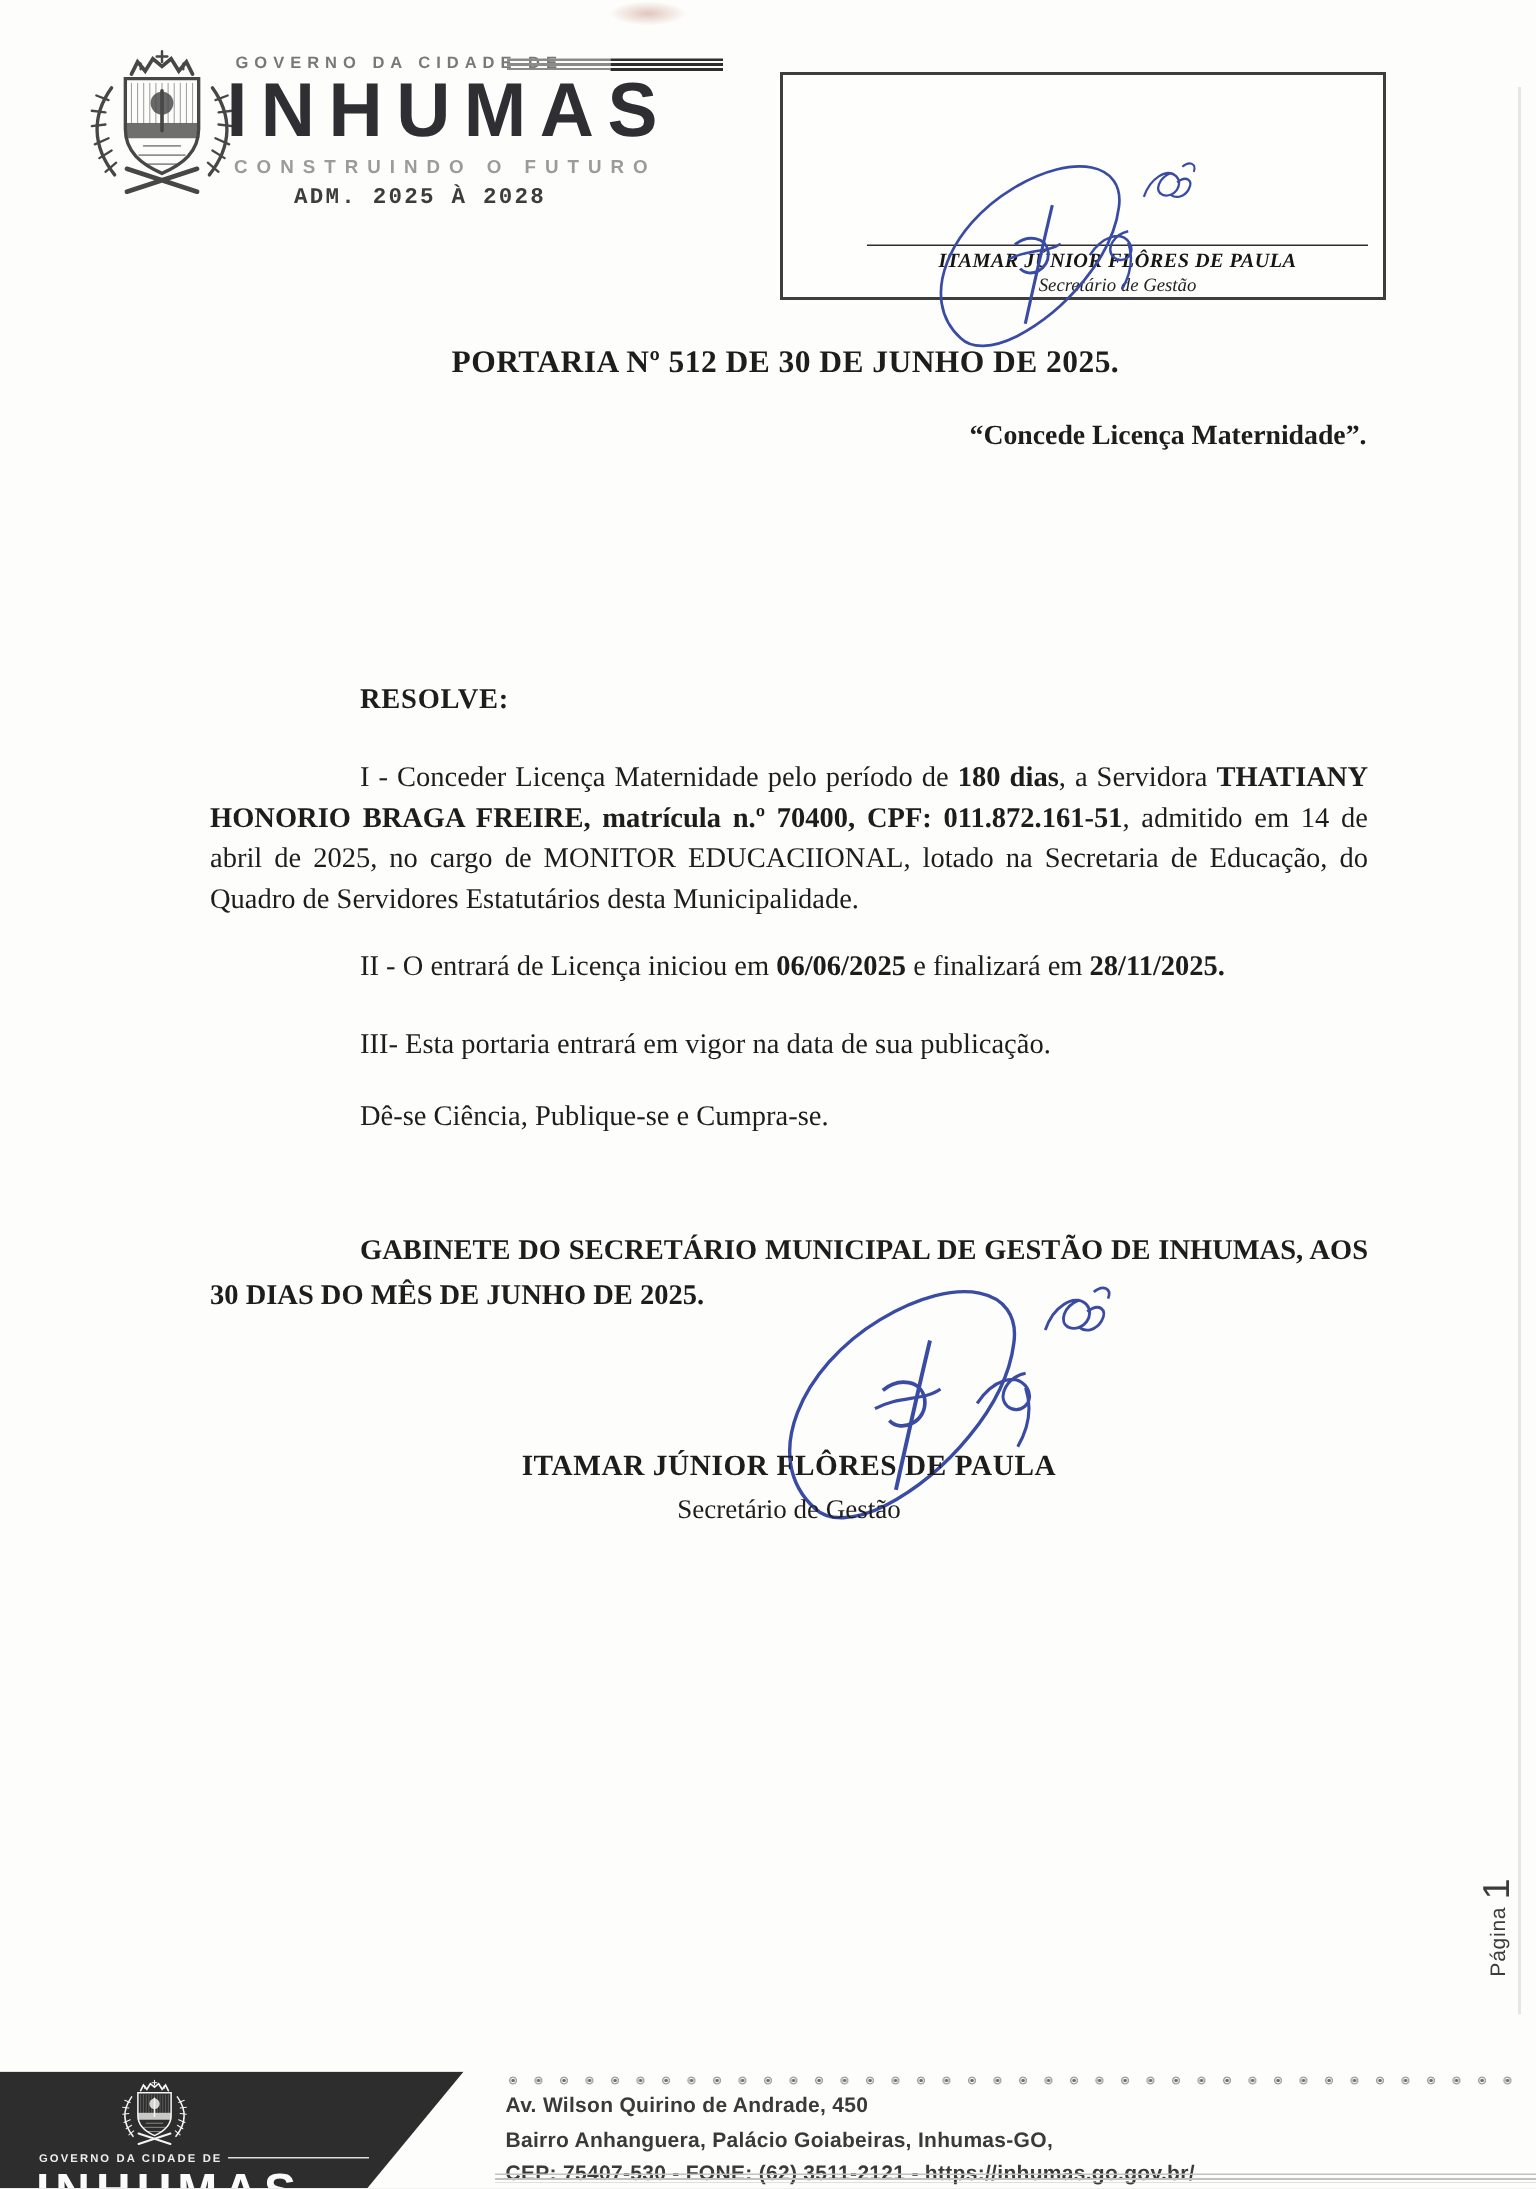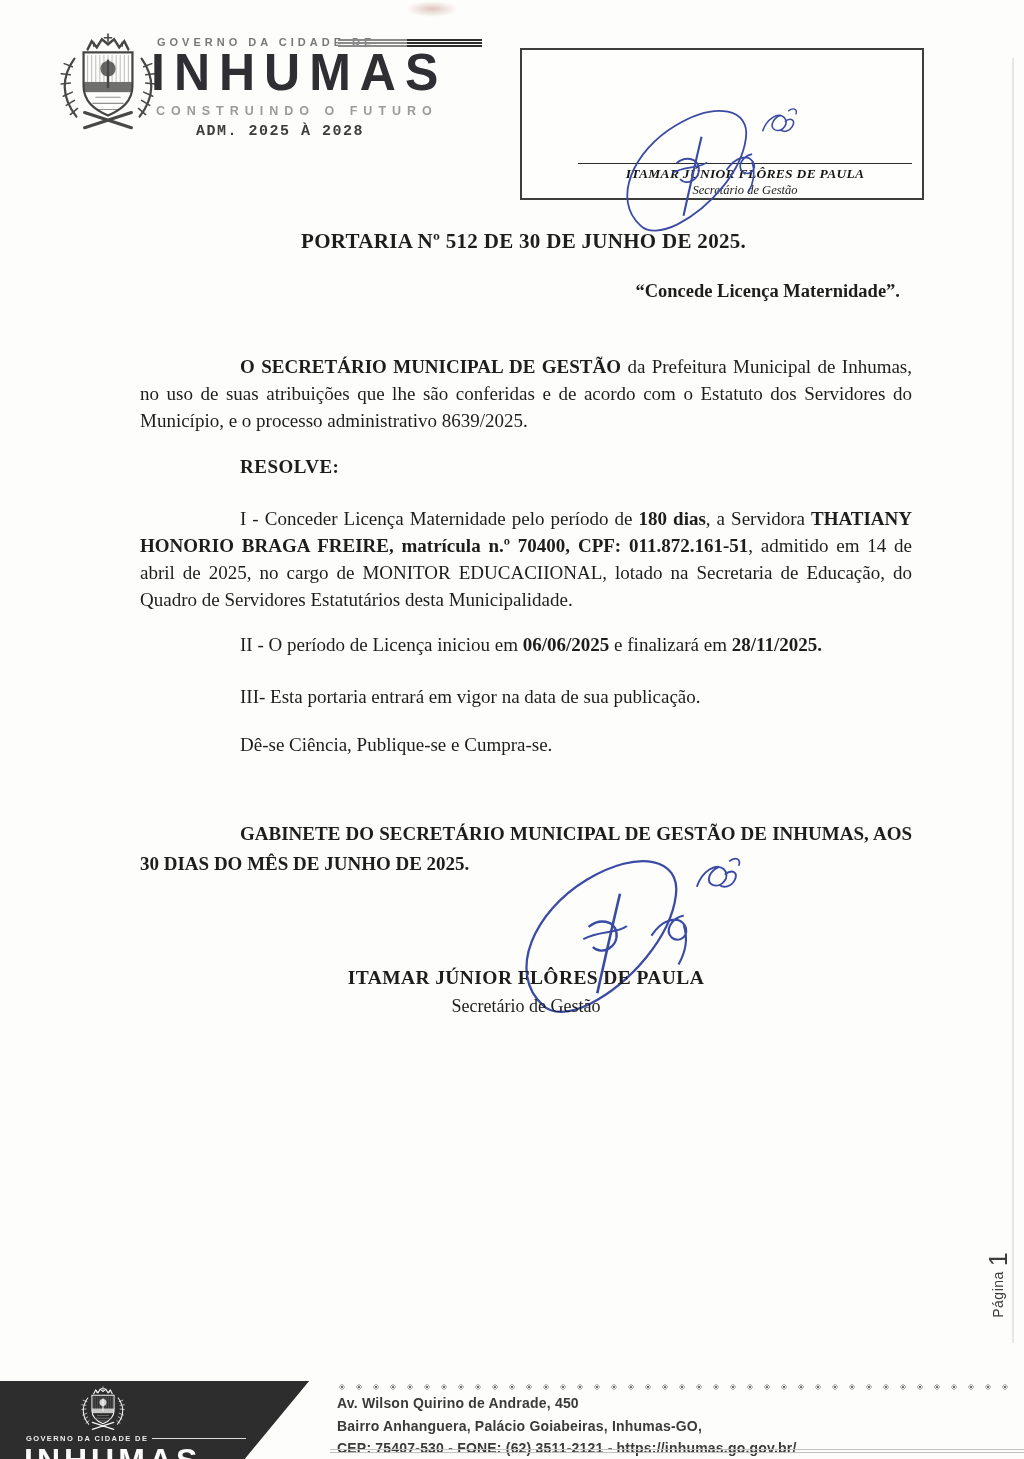--- a/index.html
+++ b/index.html
@@ -30,21 +30,21 @@
   .stamp-sig-block{position:absolute;left:56px;right:10px;top:116px;text-align:center;}
   .stamp-name{font-size:13.5px;font-weight:bold;font-style:italic;letter-spacing:.3px;color:#161616;}
   .stamp-role{font-size:12.5px;font-style:italic;color:#222;margin-top:1px;}
   .sig{color:#3a4ba4;}
   .sig-stamp{position:absolute;left:592px;top:102px;width:208px;height:132px;}
   .sig-main{position:absolute;left:482px;top:850px;width:262px;height:166px;}
   
   .blk{position:absolute;left:140px;width:772px;font-size:19px;line-height:27px;}
   .just{text-align:justify;text-indent:100px;}
   .doc-title{position:absolute;left:301px;top:229px;font-size:21px;font-weight:bold;letter-spacing:.3px;white-space:nowrap;}
-  .doc-subtitle{position:absolute;right:124px;top:281px;font-size:18.5px;font-weight:bold;white-space:nowrap;margin-left:14px;}
+  .doc-subtitle{position:absolute;right:113px;top:281px;font-size:18.5px;font-weight:bold;white-space:nowrap;margin-left:14px;}
   .opening{top:353px;}
   .resolve{position:absolute;left:240px;top:456px;font-size:19px;font-weight:bold;letter-spacing:.5px;}
   .item1{top:505px;}
   .item2{top:631px;}
   .item3{top:683px;}
   .order{top:731px;}
   .indent-only{text-indent:100px;}
   .gabinete{top:819px;font-weight:bold;line-height:30px;}
   .signer-name{top:964px;text-align:center;font-size:19.5px;font-weight:bold;letter-spacing:.4px;}
   .signer-role{top:993px;text-align:center;font-size:18px;}
@@ -130,24 +130,23 @@
       <div class="stamp-role">Secretário de Gestão</div>
     </div>
   </div>
   <svg class="sig sig-stamp" viewBox="0 0 300 190">
       <use href="#scribble"></use>
     </svg>
 
   <div class="doc-title">PORTARIA Nº 512 DE 30 DE JUNHO DE 2025.</div>
   <div class="doc-subtitle">“Concede Licença Maternidade”.</div>
 
-  <div class="blk just opening"><b>O SECRETÁRIO MUNICIPAL DE GESTÃO</b><span> da Prefeitura Municipal de Inhumas, no uso de suas atribuições que lhe são conferidas e de acordo com o Estatuto dos Servidores do Município, e o processo administrativo 8639/2025.</span></div>
   <div class="resolve">RESOLVE:</div>
   <div class="blk just item1"><span>I - Conceder Licença Maternidade pelo período de </span><b>180 dias</b><span>, a Servidora </span><b>THATIANY HONORIO BRAGA FREIRE, matrícula n.º 70400, CPF: 011.872.161-51</b><span>, admitido em 14 de abril de 2025, no cargo de MONITOR EDUCACIIONAL, lotado na Secretaria de Educação, do Quadro de Servidores Estatutários desta Municipalidade.</span></div>
-  <div class="blk just item2"><span>II - O período de Licença iniciou em </span><b>06/06/2025</b><span> e finalizará em </span><b>28/11/2025.</b></div>
+  <div class="blk just item2"><span>II - O entrará de Licença iniciou em </span><b>06/06/2025</b><span> e finalizará em </span><b>28/11/2025.</b></div>
   <div class="blk indent-only item3">III- Esta portaria entrará em vigor na data de sua publicação.</div>
   <div class="blk indent-only order">Dê-se Ciência, Publique-se e Cumpra-se.</div>
   <div class="blk just gabinete">GABINETE DO SECRETÁRIO MUNICIPAL DE GESTÃO DE INHUMAS, AOS 30 DIAS DO MÊS DE JUNHO DE 2025.</div>
 
   <svg class="sig sig-main" viewBox="0 0 300 190">
       <use href="#scribble"></use>
     </svg>
   <div class="blk signer-name">ITAMAR JÚNIOR FLÔRES DE PAULA</div>
   <div class="blk signer-role">Secretário de Gestão</div>
 

